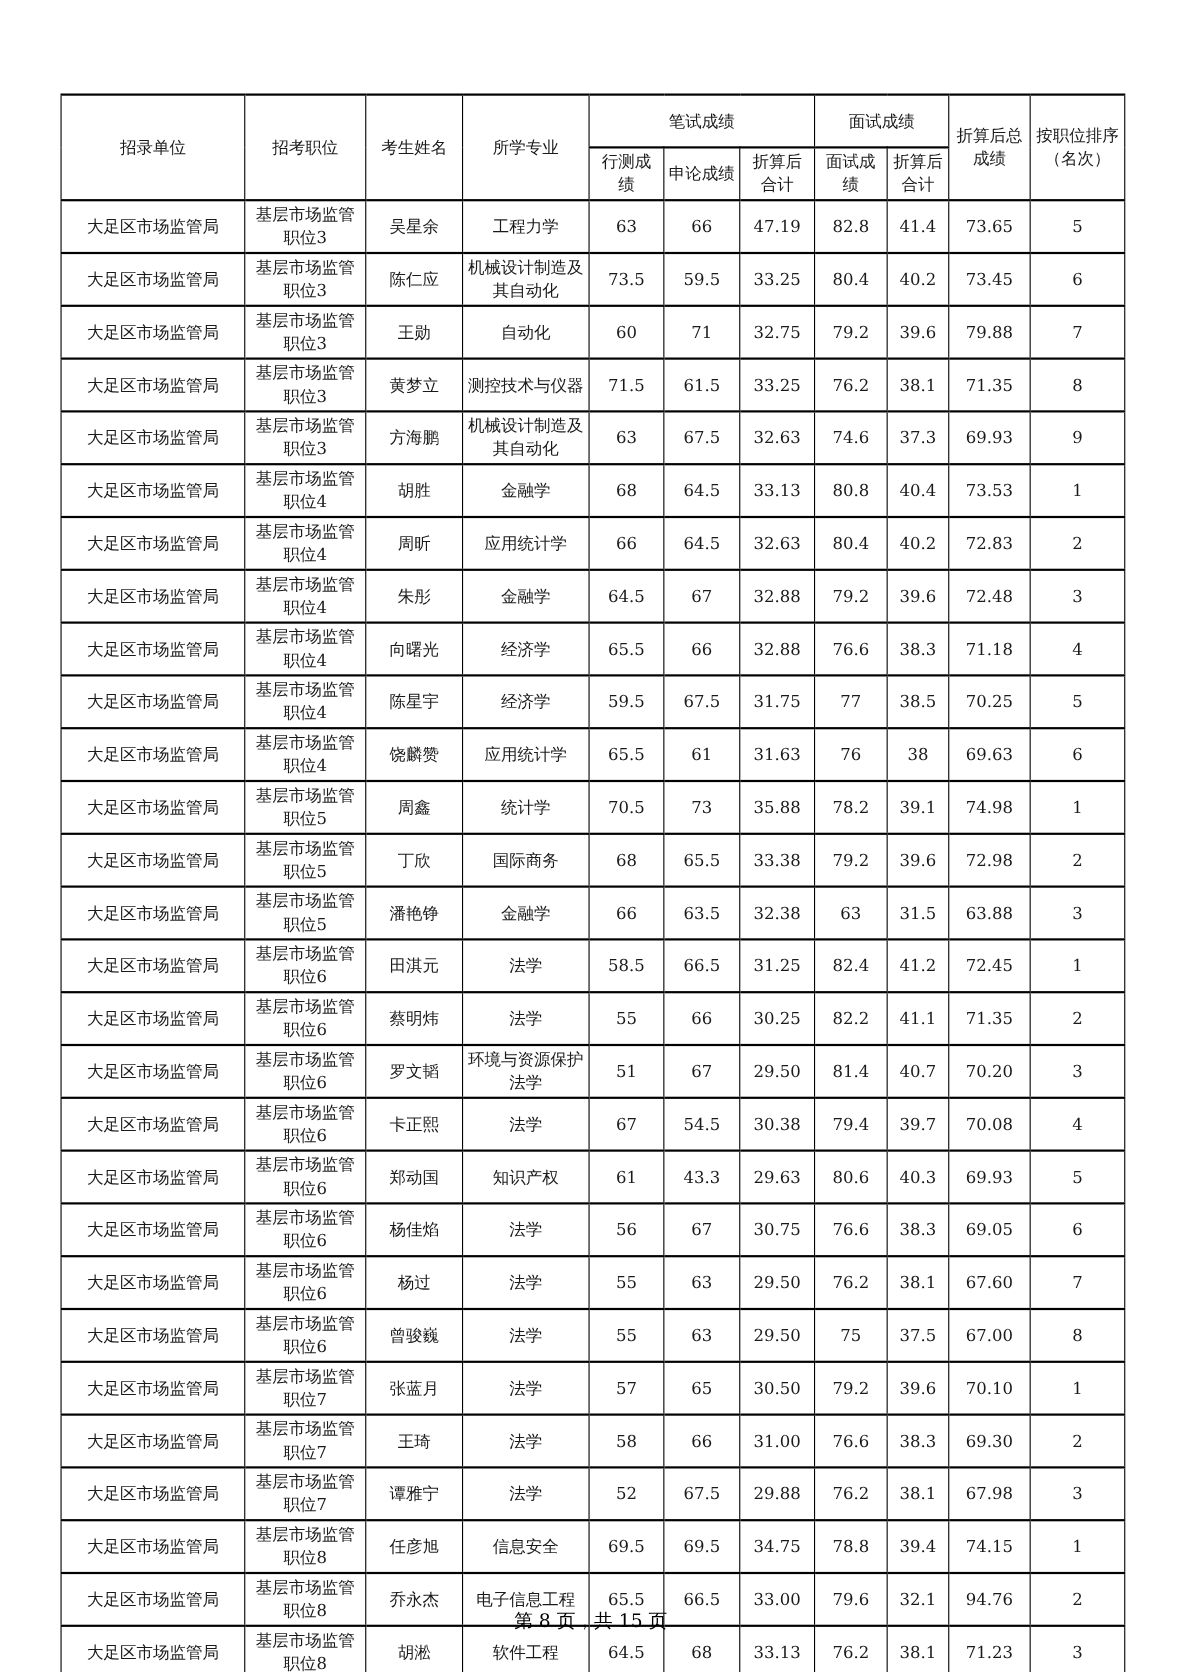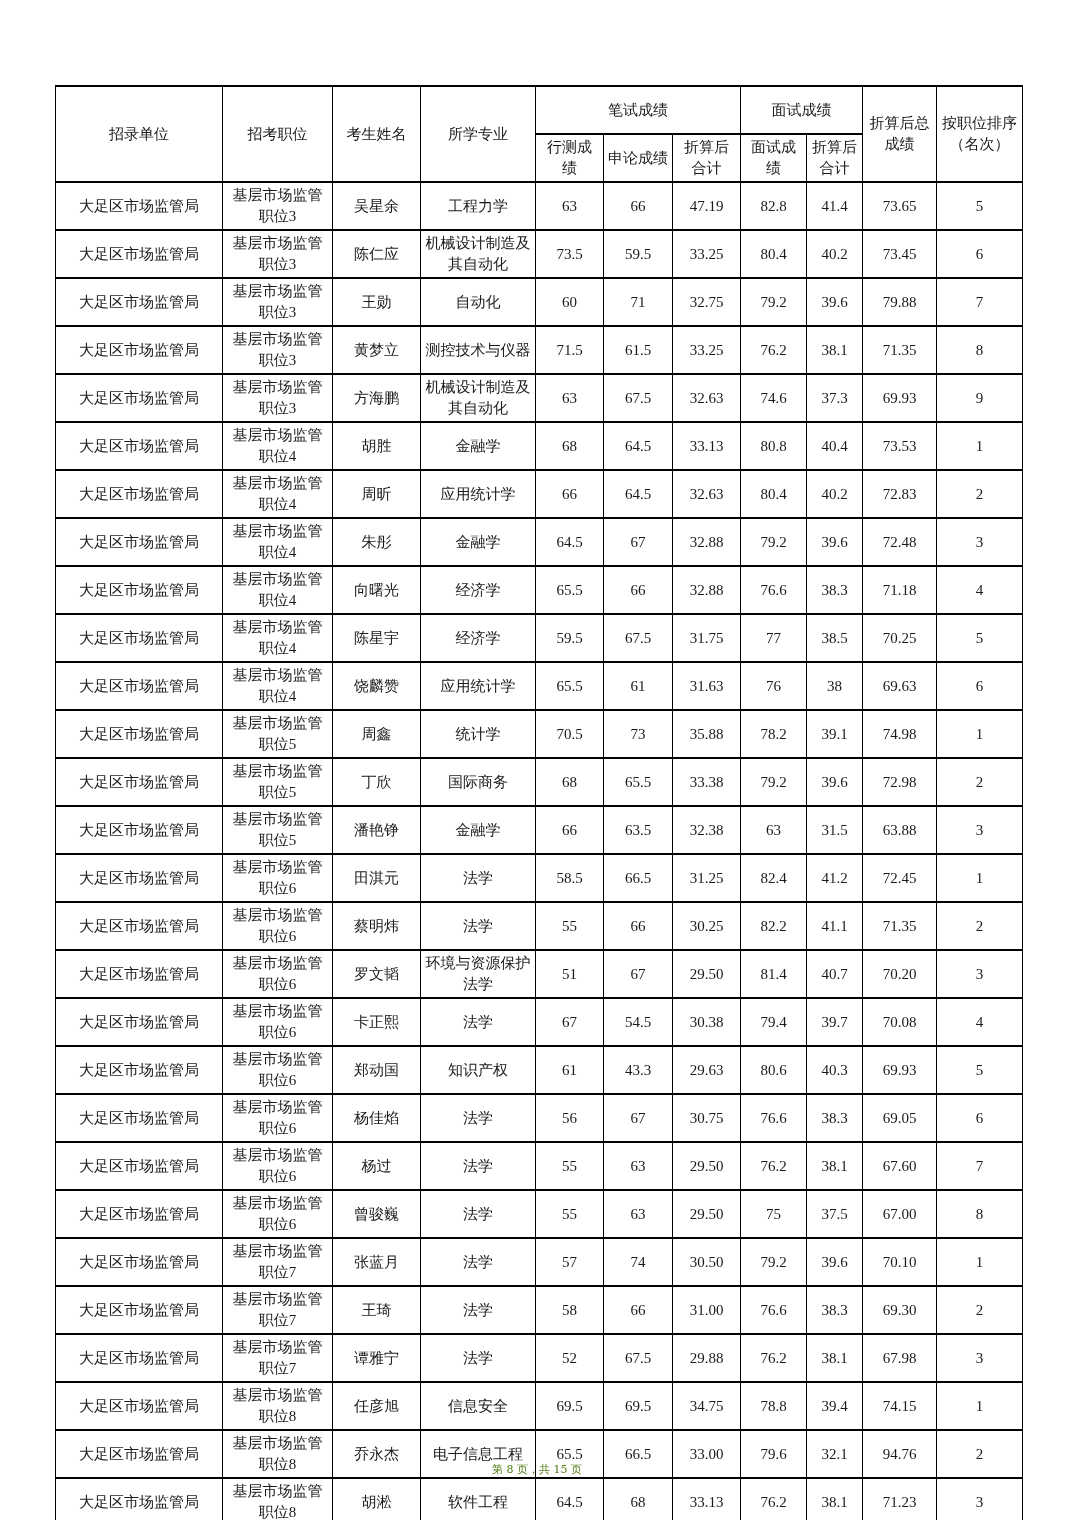--- a/index.html
+++ b/index.html
@@ -35,33 +35,33 @@
     font-size: 15px;
     text-align: center;
     vertical-align: middle;
     padding: 2px 4px;
     line-height: 1.4;
     white-space: pre-line;
     overflow: hidden;
   }
   thead tr.group-row { height: 48px; }
   thead tr.sub-row { height: 44px; }
-  tbody tr { height: 43px; font-family: Liberation Serif, serif; }
+  tbody tr { height: 43px; }
   td.major-cell {
     text-align: left;
     padding-left: 6px;
   }
   .footer {
     position: absolute;
     left: 0;
     top: 1462px;
     width: 100%;
     text-align: center;
-    font-size: 11px;
-    color: #4d7c0f;
+    font-size: 17px;
+    color: #000000;
   }
 </style>
 </head>
 <body>
 
 <div class="page">
 
   <table class="results">
     <colgroup>
       <col style="width:167px">
@@ -411,21 +411,21 @@
           <td>67.00</td>
           <td>8</td>
         </tr>
         <tr>
           <td>大足区市场监管局</td>
           <td>基层市场监管
 职位7</td>
           <td>张蓝月</td>
           <td class="major-cell">法学</td>
           <td>57</td>
-          <td>74</td>
+          <td>65</td>
           <td>30.50</td>
           <td>79.2</td>
           <td>39.6</td>
           <td>70.10</td>
           <td>1</td>
         </tr>
         <tr>
           <td>大足区市场监管局</td>
           <td>基层市场监管
 职位7</td>

